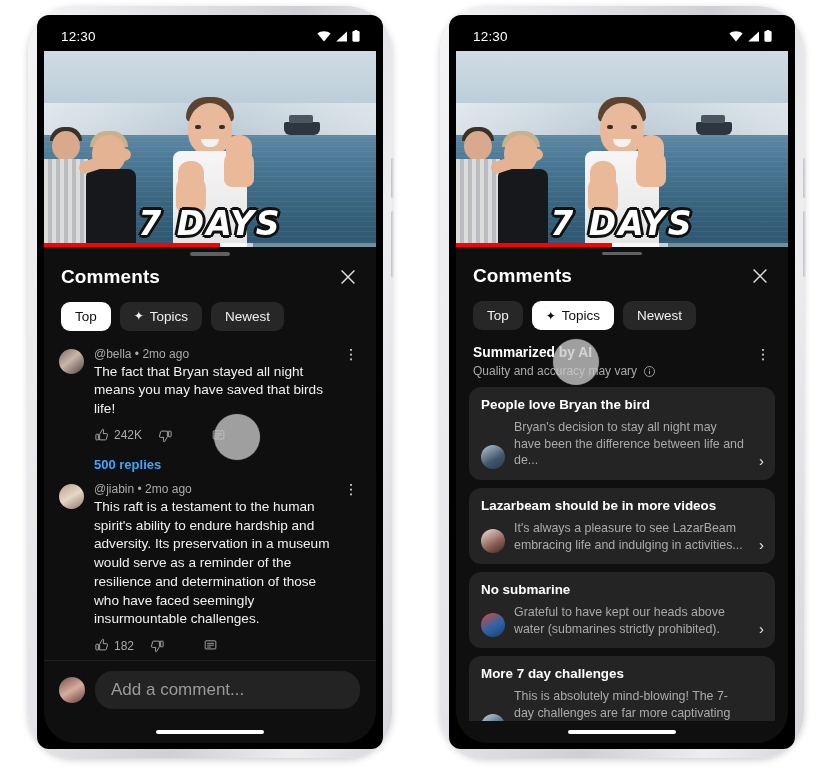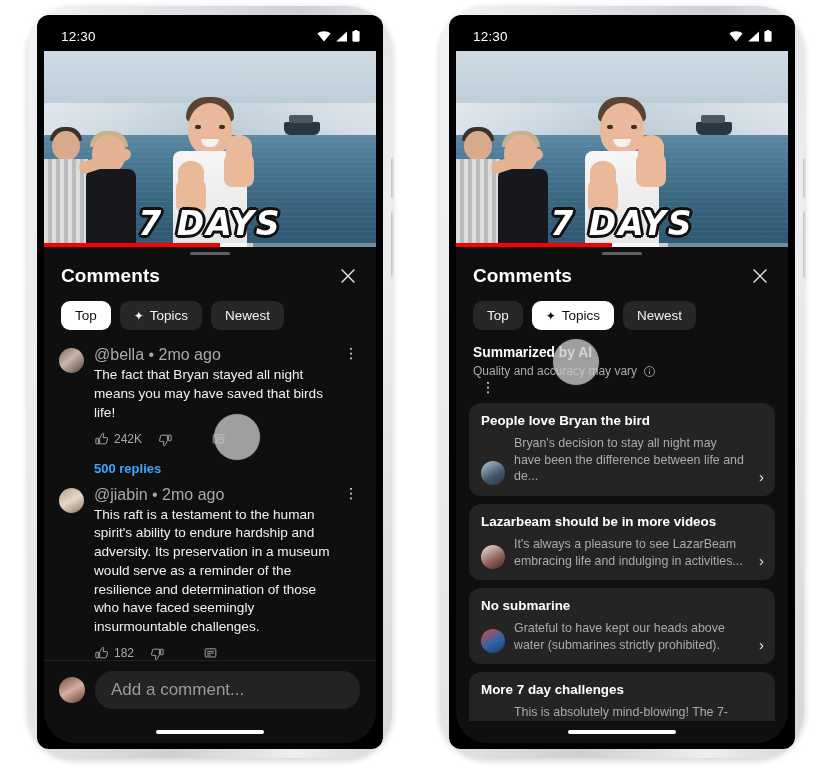--- a/index.html
+++ b/index.html
@@ -171,21 +171,21 @@
   .spark{ font-size:12px; line-height:1; }
 
   
   .clist{ padding:12px 0 0 0; overflow:hidden; flex:1 1 auto;}
   .comment{ display:flex; padding:4px 16px 2px 15px; }
   .av{ flex:0 0 auto;width:25px;height:25px;border-radius:50%;margin-top:2px;margin-right:10px;overflow:hidden;}
   .av.bella{ background:linear-gradient(140deg,#7a6a63,#cbb6a8 45%,#4c4340);}
   .av.jiabin{ background:linear-gradient(150deg,#b99d86,#e6d7c8 50%,#8d776a);}
   .av.me{ background:linear-gradient(150deg,#6f4f44,#d8ada0 50%,#5d3f38);}
   .cbody{ flex:1 1 auto; min-width:0;}
-  .meta{ color:#aaa; font-size:16px; margin-bottom:2px;}
+  .meta{ color:#aaa; font-size:12px; margin-bottom:2px;}
   .ctext{ color:#f1f1f1; font-size:13.6px; line-height:1.38;}
   .actions{ display:flex; align-items:center; gap:0; margin-top:9px;}
   .act{ display:flex;align-items:center;gap:5px;color:#aaa;font-size:12px;cursor:pointer;}
   .act.like{ margin-right:16px;}
   .act.dislike{ margin-right:38px;}
   .kebab{ flex:0 0 auto; width:18px; color:#f1f1f1; text-align:center; font-size:14px; line-height:14px; cursor:pointer; letter-spacing:0; margin-left:6px;}
   .replies{ color:#3ea6ff; font-size:13px; font-weight:bold; padding:12px 0 0 50px; cursor:pointer;}
 
   
   .composer{
@@ -199,21 +199,21 @@
     padding:9px 16px;color:#9a9a9a;font-size:17px;
   }
   .homebar{
     flex:0 0 auto; height:22px; display:flex;align-items:center;justify-content:center;
     background:#0b0b0b;
   }
   .homebar i{ display:block;width:108px;height:3.5px;border-radius:3px;background:#fff;}
   .homebar.dark{ background:#0f0f0f;}
 
   
-  .sum-head{ display:flex;align-items:flex-start;justify-content:space-between; padding:15px 16px 0 17px;flex-direction:column;}
+  .sum-head{ display:flex;align-items:flex-start;justify-content:space-between; padding:15px 16px 0 17px;}
   .sum-t{ color:#fff;font-size:13.8px;font-weight:bold;}
   .sum-s{ color:#aaa;font-size:12px;margin-top:4px;display:flex;align-items:center;gap:6px;}
   .info-ic{ display:inline-block; }
   .cards{ padding:9px 13px 0 13px; display:flex;flex-direction:column;gap:8px; overflow:hidden;}
   .card{
     background:#242424;border-radius:12px;padding:10px 11px 11px 12px; cursor:pointer;
   }
   .card-t{ color:#fff;font-size:13.4px;font-weight:bold;margin-bottom:7px;}
   .card-row{ display:flex;align-items:flex-end;gap:9px;}
   .card-av{ flex:0 0 auto;width:24px;height:24px;border-radius:50%;}

